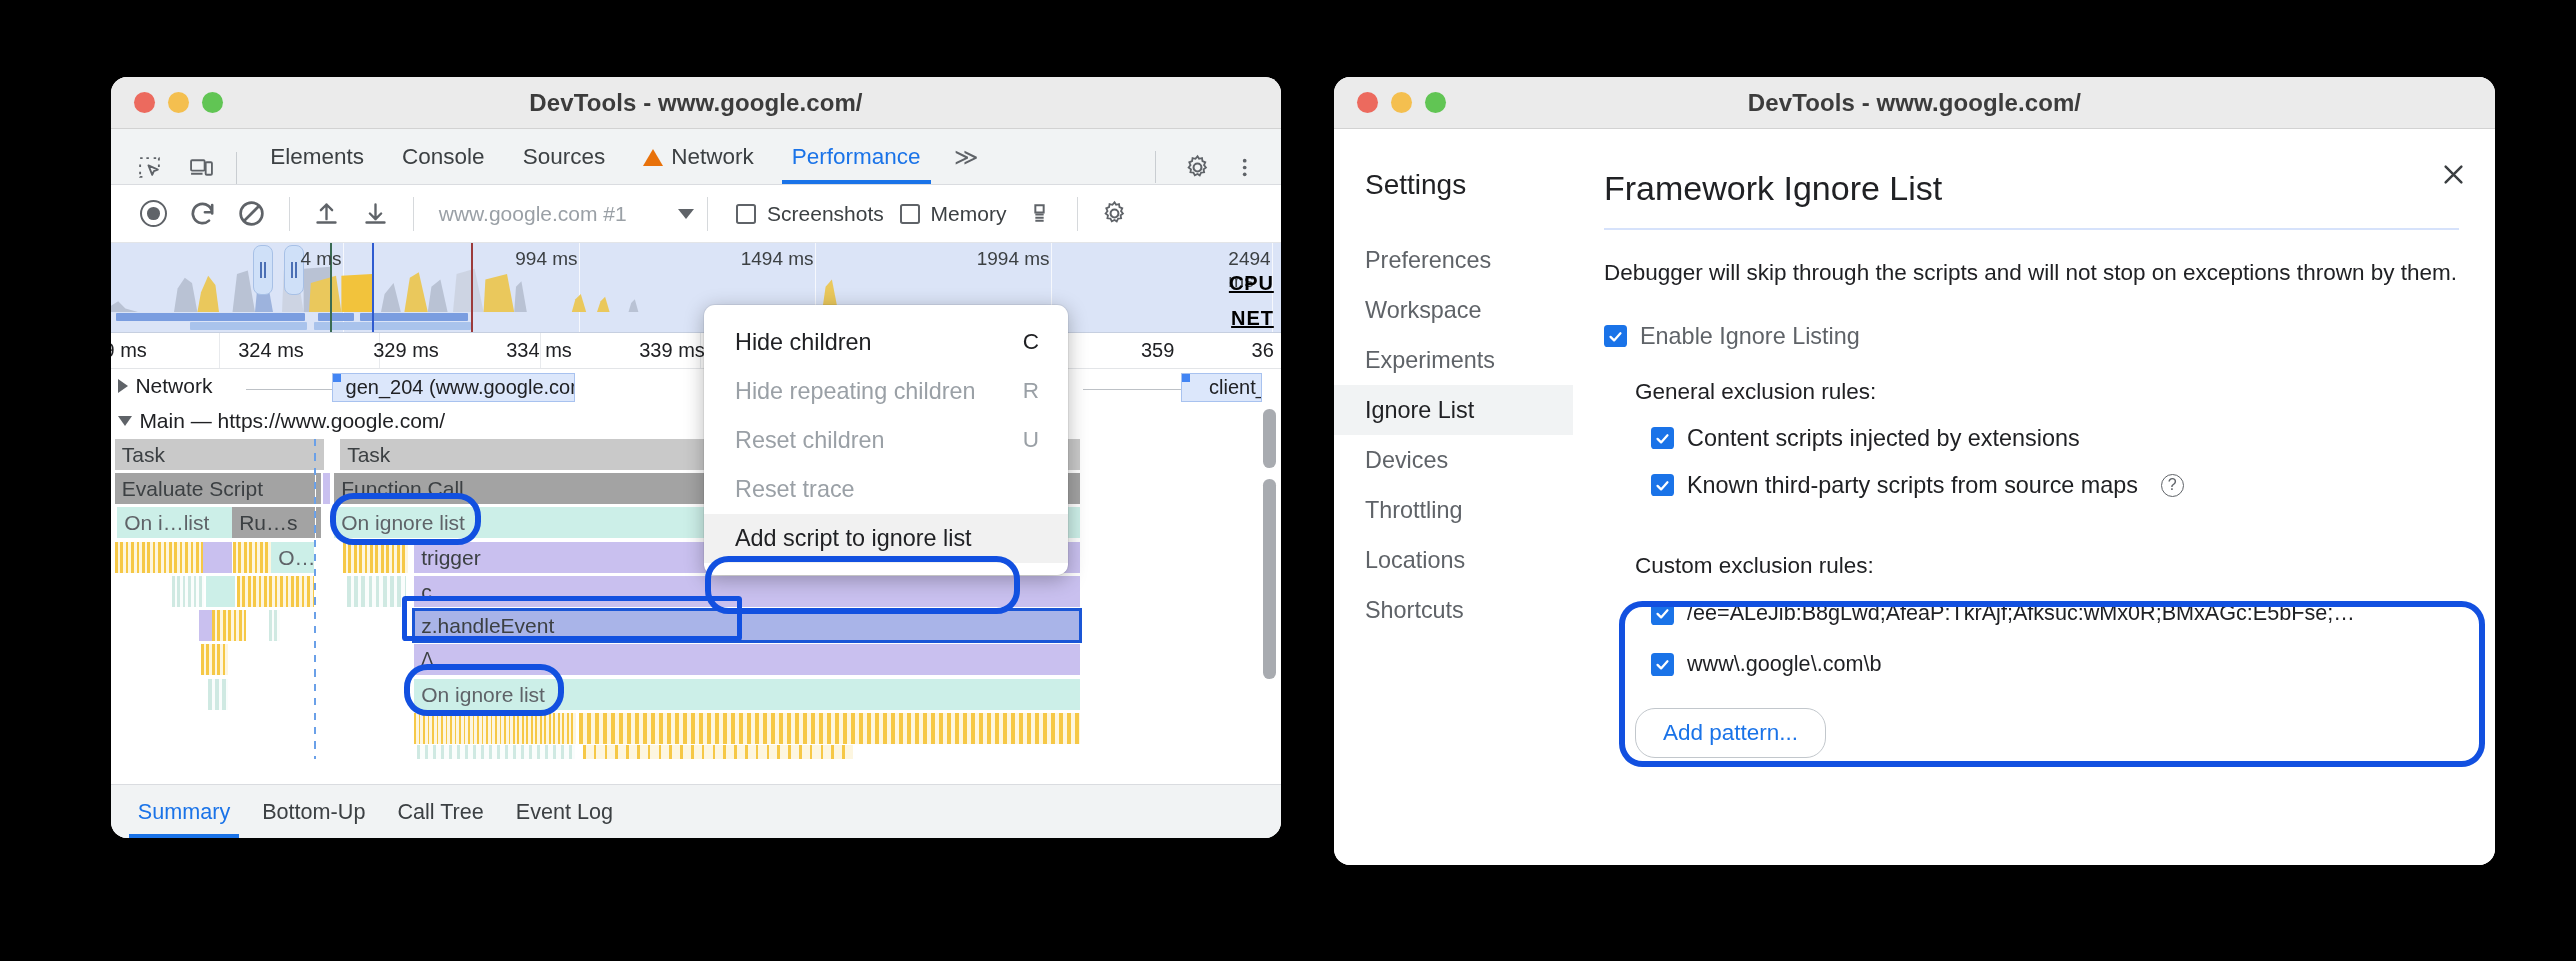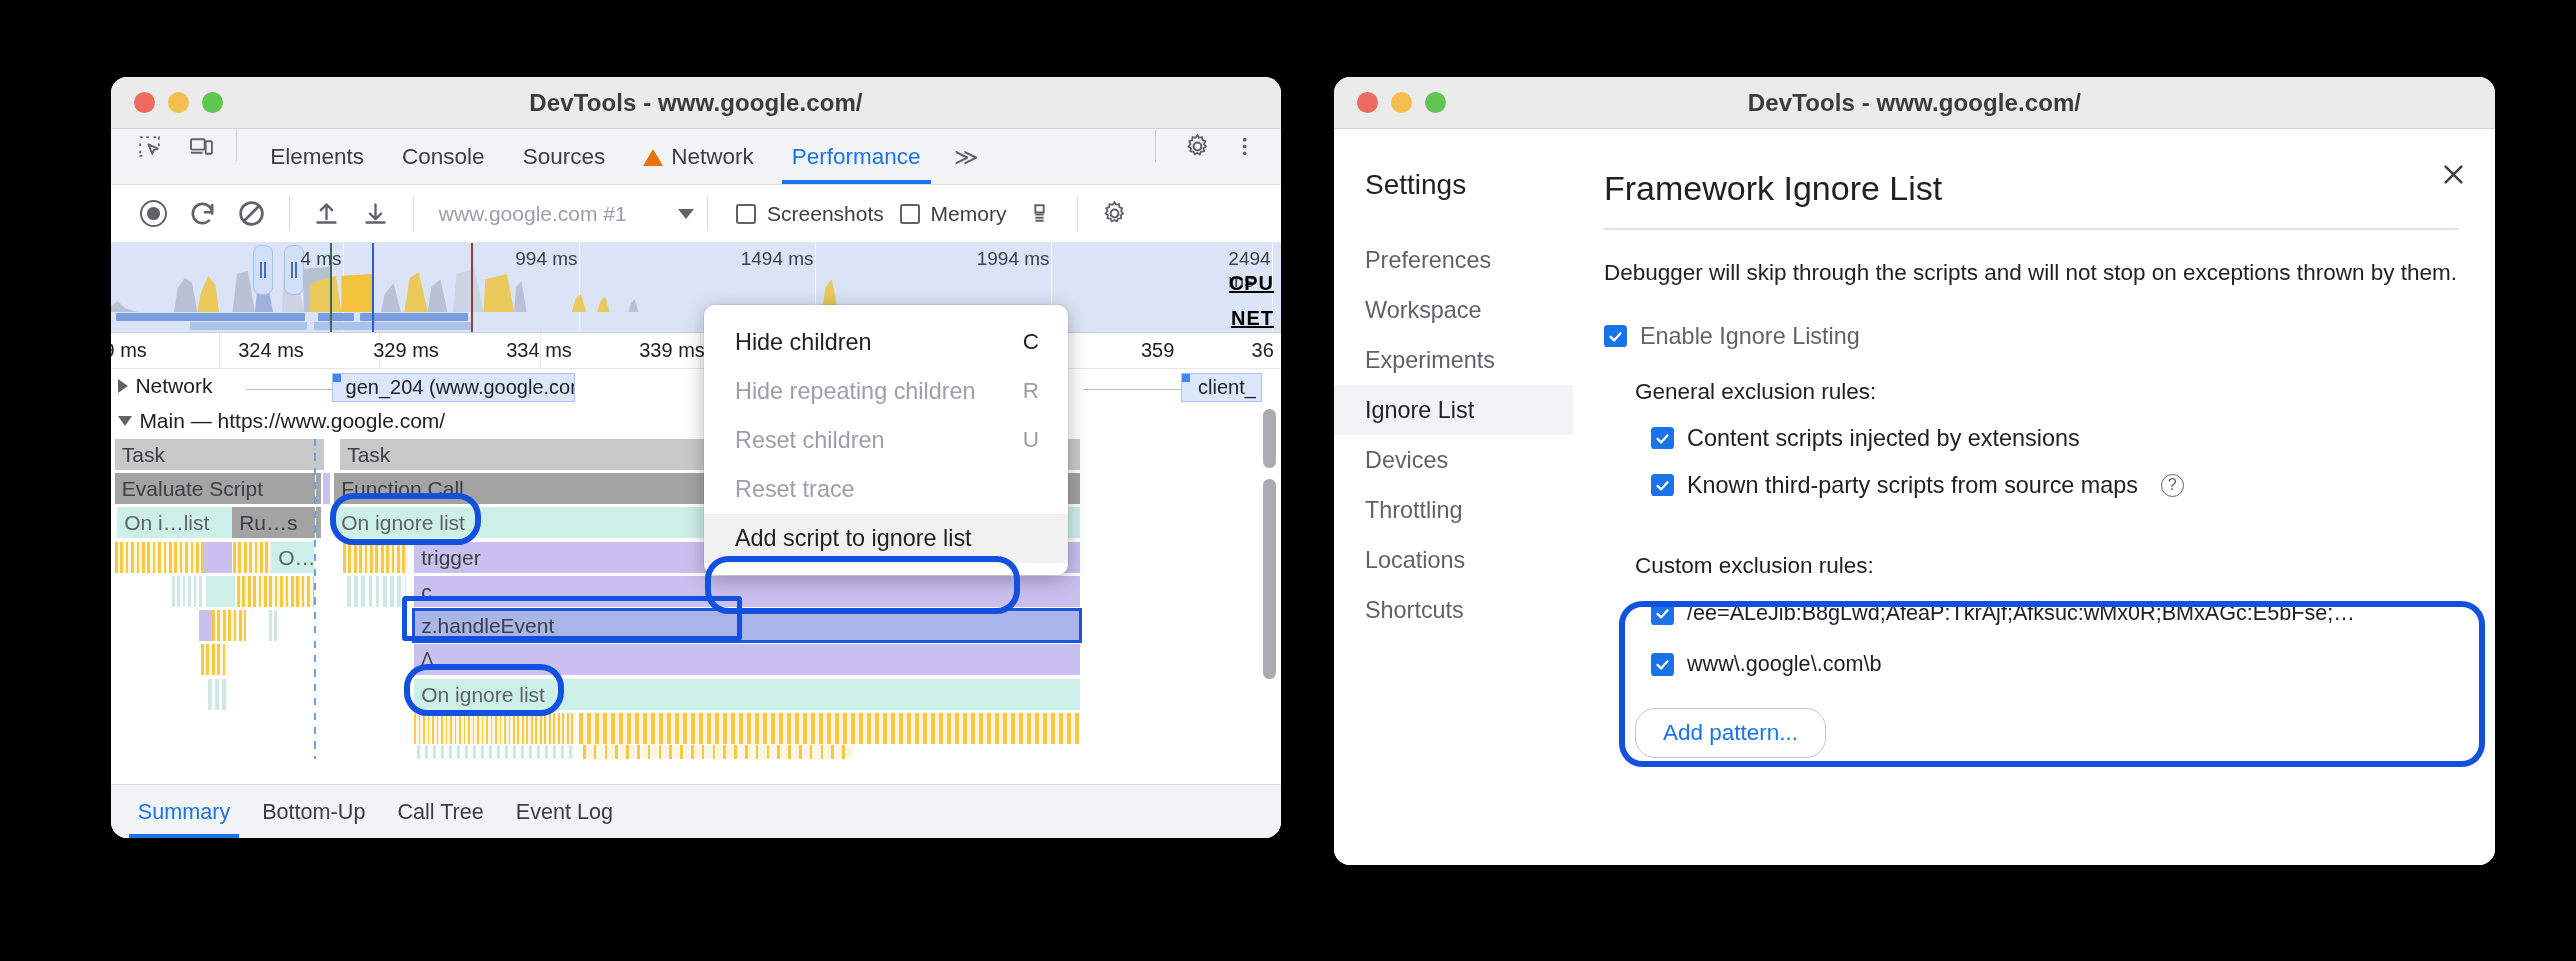--- a/index.html
+++ b/index.html
@@ -35,21 +35,21 @@
     position: absolute; left: 0; right: 0; text-align: center;
     font-size: 24px; font-weight: bold; color: #3c3c3c;
     letter-spacing: 0.1px;
   }
 
   
   #left-window { left: 111px; top: 77px; width: 1170px; height: 761px; }
 
   .dt-tabbar {
     height: 56px; background: #f1f3f4;
-    display: flex; align-items: flex-start;
+    display: flex; align-items: flex-end;
     border-bottom: 0.9px solid #dadce0;
     position: relative;
   }
   .tb-icon { width: 40px; height: 34px; display:flex; align-items:center; justify-content:center; }
   .tb-icons { display:flex; gap: 12.6px; padding-left: 18px; }
   .tb-sep { width:0.9px; height:32px; background:#c9cdd1; margin: 0 14.4px; }
   .dt-tabs { display: flex; align-items: center; height: 100%; }
   .dt-tab {
     font-size: 22.5px; color: #3c4043; padding: 0 19px;
     height: 100%; display: flex; align-items: center; position: relative;
@@ -415,21 +415,21 @@
     <div class="trackarea" style="height:444px">
 
       <div class="tr-row" style="height:36px">
         <div class="tr-head" style="position:absolute;left:0;top:5.4px">
           <span class="tri-r"></span>
           <span>Network</span>
         </div>
         <div class="netline" style="left:135px; top:20px; width:135px"></div>
         <div class="netchip" style="left:221px; top:3.6px; width:243px; padding-left:12.6px">gen_204 (www.google.com)</div>
         <div class="netline" style="left:972px; top:20px; width:99px"></div>
-        <div class="netchip" style="left:1070px; top:3.6px; width:81px; padding-left:16px">client_</div>
+        <div class="netchip" style="left:1070px; top:3.6px; width:81px; padding-left:27px">client_</div>
       </div>
 
       <div class="tr-row" style="height:34px">
         <div class="tr-head" style="position:absolute;left:0;top:3.6px">
           <span class="tri-d"></span>
           <span>Main — https://www.google.com/</span>
         </div>
       </div>
 
       <div style="position:absolute; left:0; right:0; top:70px; bottom:54px; overflow:hidden;">

